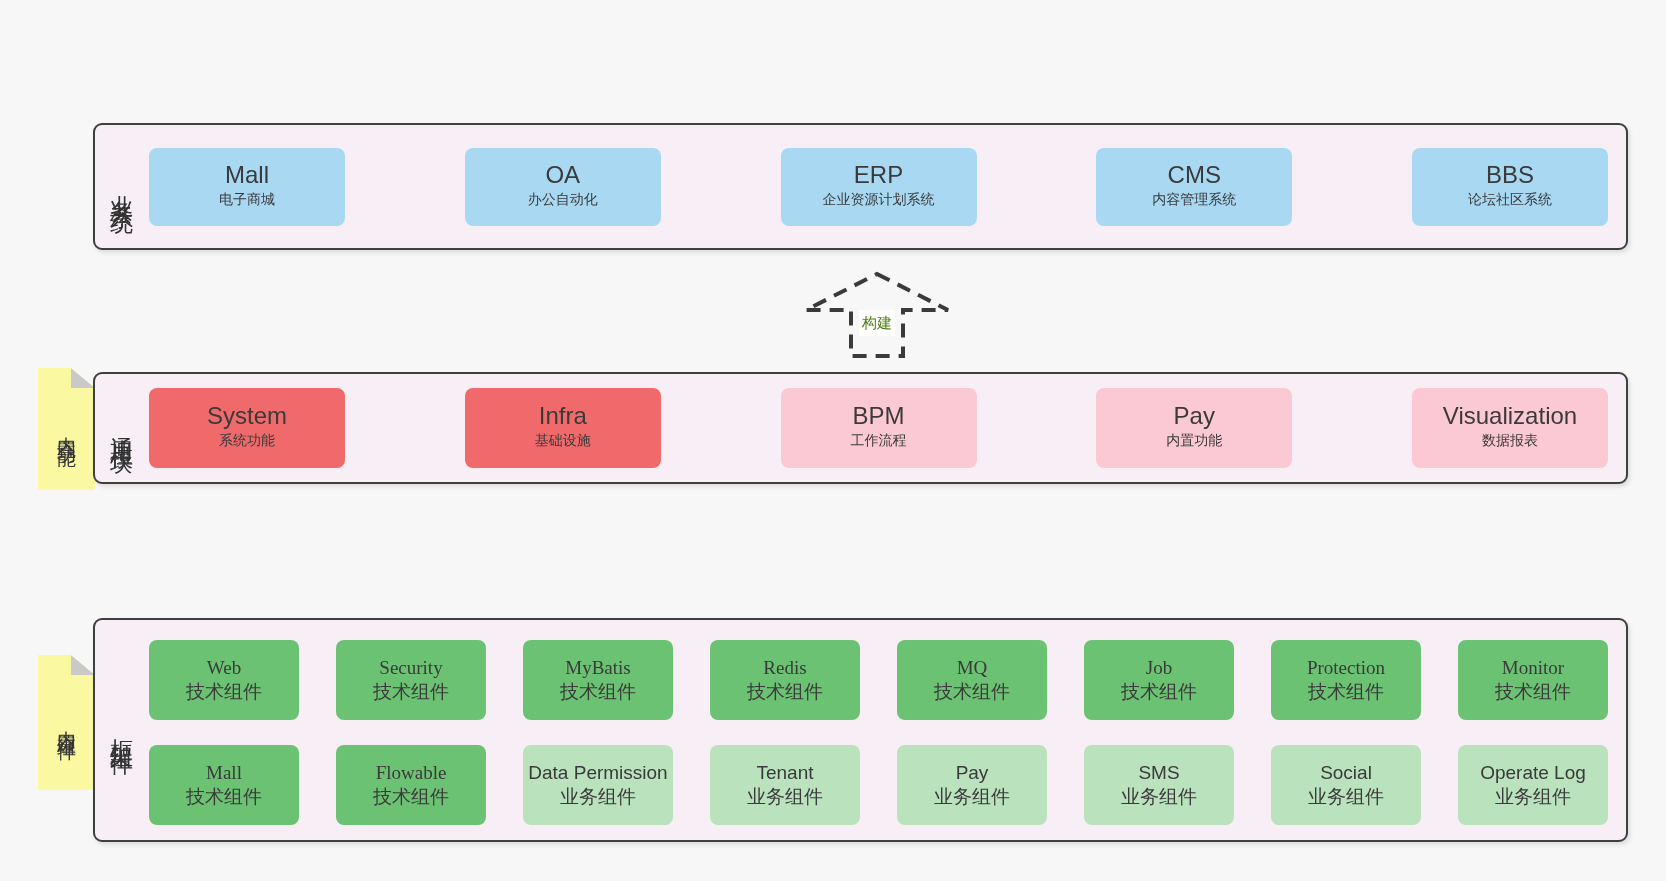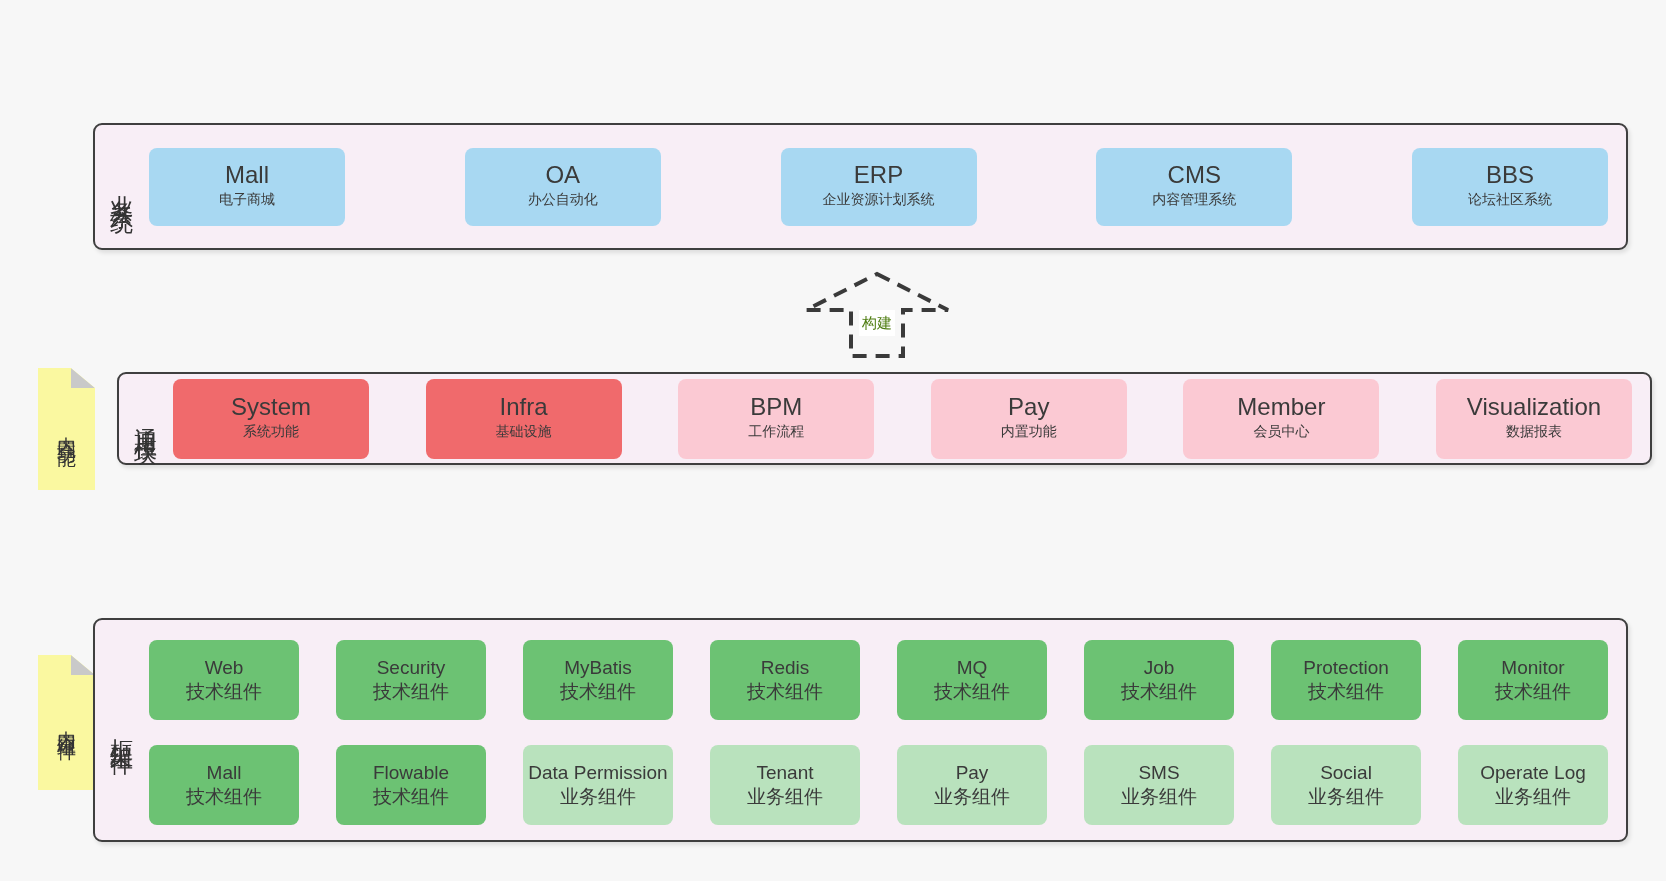--- a/index.html
+++ b/index.html
@@ -12,21 +12,21 @@
   
   .band{
     position:absolute;left:93px;width:1535px;box-sizing:border-box;
     background:var(--band-bg,#f8eef6);
     border:2px solid var(--band-border,#3f3f3f);
     border-radius:9px;
     box-shadow:2px 3px 4px rgba(0,0,0,.10);
     display:flex;z-index:2;
   }
   .band1{top:123px;height:127px;}
-  .band2{top:372px;height:93px;margin-left:24px;}
+  .band2{top:372px;height:112px;}
   .band3{top:618px;height:224px;}
   .band-label{
     flex:0 0 54px;width:54px;
     writing-mode:vertical-rl;text-orientation:upright;
     font-size:23px;letter-spacing:5px;line-height:54px;
     text-align:center;color:#333;
   }
   .band-rows{flex:1;display:flex;flex-direction:column;justify-content:center;padding-right:18px;}
   .band3 .band-rows{justify-content:flex-start;padding-top:20px;gap:25px;}
   .boxes-row{display:flex;justify-content:space-between;align-items:center;}
@@ -39,21 +39,21 @@
   .band1 .box{width:196px;height:78px;}
   .band2 .box{width:196px;height:80px;}
   .band3 .box{width:150px;height:80px;}
   .box-name{font-size:24px;line-height:25px;}
   .box-desc{font-size:14px;line-height:25px;}
   .band3 .box-name{font-size:19px;line-height:24px;}
   .band3 .box-desc{font-size:19px;line-height:24px;}
   .v-blue{background:var(--blue,#a8d8f2);}
   .v-red{background:var(--red,#f06a6c);}
   .v-pink{background:var(--pink,#fbc9d3);}
-  .v-green{background:var(--green,#6cc273);}
+  .v-green{background:var(--green,#6cc273);font-family:Liberation Serif, serif;}
   .v-light_green{background:var(--light-green,#b9e2bd);}
   
   .sticky{
     position:absolute;left:38px;width:57px;z-index:1;
     background:var(--sticky-yellow,#faf8a0);
     clip-path:polygon(0 0,calc(100% - 24px) 0,100% 20px,100% 100%,0 100%);
     display:flex;align-items:center;justify-content:center;
   }
   .sticky::before{
     content:"";position:absolute;top:0;right:0;width:24px;height:20px;
@@ -142,24 +142,20 @@
           </div>
           <div class="box v-pink">
             <div class="box-name">BPM</div>
             <div class="box-desc">工作流程</div>
           </div>
           <div class="box v-pink">
             <div class="box-name">Pay</div>
             <div class="box-desc">内置功能</div>
           </div>
           <div class="box v-pink">
-            <div class="box-name">Member</div>
-            <div class="box-desc">会员中心</div>
-          </div>
-          <div class="box v-pink">
             <div class="box-name">Visualization</div>
             <div class="box-desc">数据报表</div>
           </div>
         </div>
       </div>
   </section>
 
 
   <section class="band band3">
     <div class="band-label">框架组件</div>

